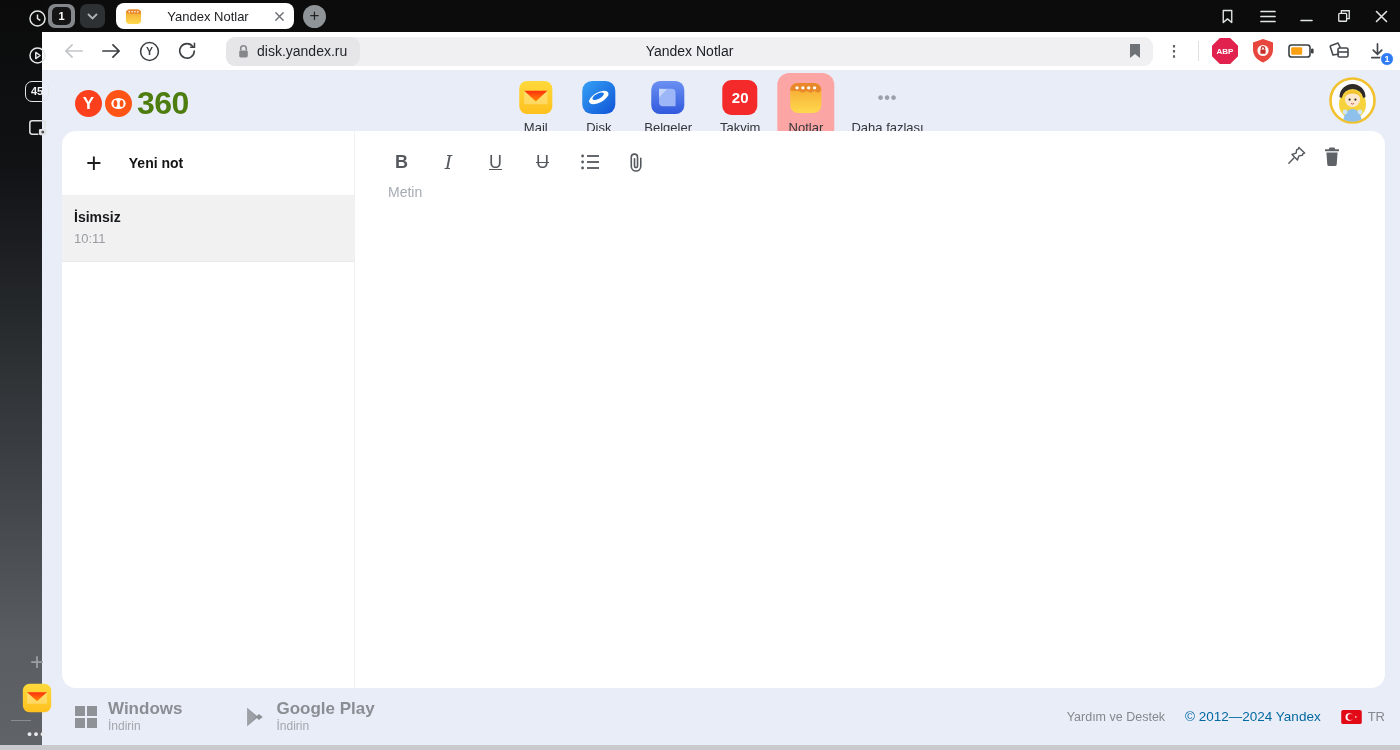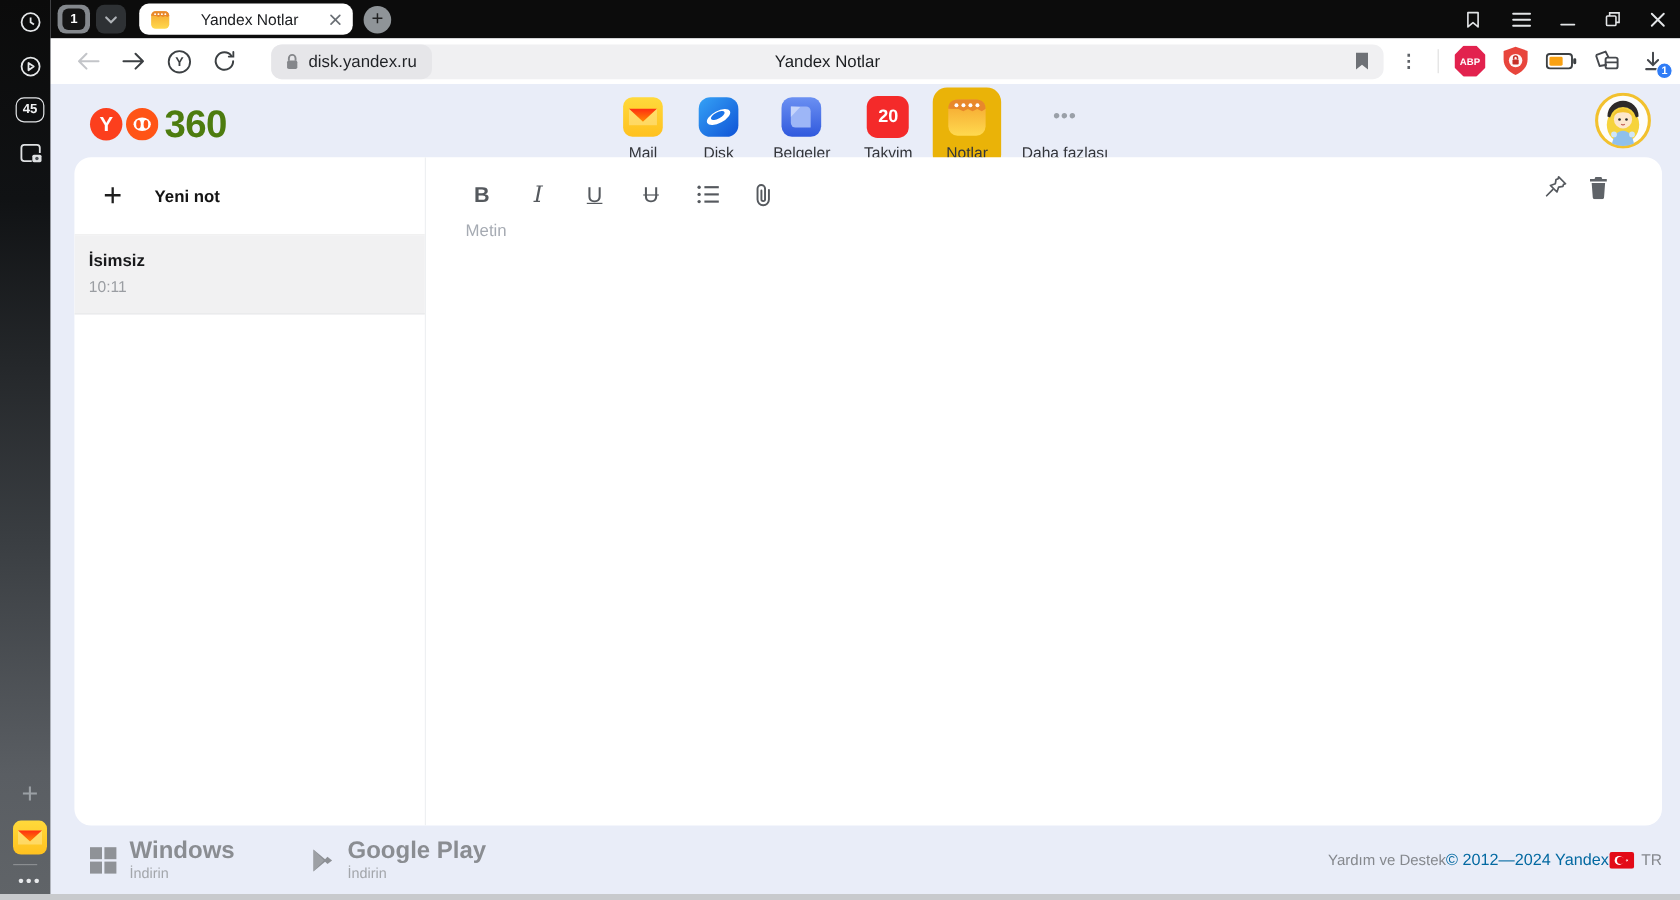--- a/index.html
+++ b/index.html
@@ -2,21 +2,21 @@
 <html><head>
 <meta charset="utf-8">
 <style>
   * { margin:0; padding:0; box-sizing:border-box; }
   html,body { width:1400px; height:750px; font-family:"Liberation Sans", sans-serif; }
   .window { position:relative; width:1400px; height:750px; background:#e9edf8; overflow:hidden; }
 
   
   .bsidebar { position:absolute; left:0; top:0; width:42px; height:750px; z-index:8;
     background:linear-gradient(180deg,#0b0b0b 0%,#101214 22%,#3a3e42 60%,#5a5e63 86%,#606468 100%); }
-  .bside-ico { position:absolute; left:4px; width:42px; display:flex; justify-content:center; align-items:center; color:#e4e6e8; }
+  .bside-ico { position:absolute; left:16px; width:42px; display:flex; justify-content:center; align-items:center; color:#e4e6e8; }
   .badge45 { border:1.6px solid #e4e6e8; border-radius:7px; width:24px; height:21px;
     display:flex; align-items:center; justify-content:center; font-size:11px; font-weight:700; color:#f2f3f4;}
   .bside-plus { font-size:24px; font-weight:300; color:#9ba0a5; }
   .bside-divider { position:absolute; left:11px; width:20px; height:1px; background:rgba(255,255,255,.28); }
   .bside-dots { color:#e8eaec; font-size:13px; letter-spacing:2px; font-weight:700;}
   .mail-mini { width:30px; height:30px; }
 
   
   .titlebar { position:absolute; left:42px; top:0; width:1358px; height:32px; background:#0c0c0c;
     display:flex; align-items:center; padding:0 12px 0 6px; }
@@ -58,21 +58,21 @@
 
   
   .page { position:absolute; left:42px; top:70px; width:1358px; height:680px; background:#e9edf8; }
   .page-header { position:relative; height:61px; }
   .logo { position:absolute; left:33px; top:15px; display:flex; align-items:center; gap:3px; }
   .logo-y { width:27px; height:27px; border-radius:50%; background:#fc3f1d; color:#fff;
     display:flex; align-items:center; justify-content:center; font-size:17px; font-weight:800; }
   .logo-360 { font-size:32px; font-weight:800; color:#4d7c0f; letter-spacing:-.5px; margin-left:2px;}
   .svc-nav { position:absolute; left:50%; top:3px; transform:translateX(-50%); display:flex; align-items:flex-start; gap:6px;}
   .svc-item { display:flex; flex-direction:column; align-items:center; gap:5px; padding:7px 11px 6px; border-radius:12px; }
-  .svc-item.active { background:#eab308; }
+  .svc-item.active { background:#fca5a5; }
   .svc-label { font-size:13px; color:#33353a; white-space:nowrap;text-decoration:underline; }
   .svc-ico { width:35px; height:35px; }
   .cal-ico { width:35px; height:35px; background:#f42a2a; border-radius:9px; color:#fff;
     display:flex; align-items:center; justify-content:center; font-size:15px; font-weight:700; }
   .more-ico { width:35px; height:35px; display:flex; align-items:center; justify-content:center;
     color:#9aa0a8; font-size:16px; font-weight:700; letter-spacing:1px;}
   .avatar { position:absolute; right:24px; top:7px; width:47px; height:47px; }
 
   
   .card { position:absolute; left:20px; top:61px; width:1323px; height:557px; background:#fff;
@@ -94,25 +94,25 @@
   .ed-u { text-decoration:underline; }
   .ed-s { text-decoration:line-through; }
   .ed-right { position:absolute; right:44px; top:14px; display:flex; align-items:center; gap:16px; }
   .ph-title { margin-top:8px; font-size:27px; font-weight:700; color:#99a1ac; }
   .ph-body  { margin-top:3px; font-size:14px; color:#a6abb3; }
 
   
   .page-footer { position:absolute; left:0; right:0; bottom:5px; height:57px;
     display:flex; align-items:center; padding:0 15px 0 33px; }
   .store-block { display:flex; align-items:center; gap:11px; margin-right:62px; }
-  .store-title { font-size:20px; font-weight:700; color:#8a8d92; line-height:1.05;}
+  .store-title { font-size:17px; font-weight:700; color:#8a8d92; line-height:1.05;}
   .store-sub { font-size:12px; color:#a3a6ab; margin-top:1px;}
   .win-grid { display:grid; grid-template-columns:10px 10px; grid-template-rows:10px 10px; gap:2px; }
   .win-grid div { background:#8f9297; }
-  .footer-right { margin-left:auto; display:flex; align-items:center; }
+  .footer-right { margin-left:auto; display:flex; align-items:center; gap:20px; }
   .f-help { font-size:12.5px; color:#85888d; }
   .f-copy { font-size:13.5px; color:#0369a1; }
   .f-lang { display:flex; align-items:center; gap:6px; font-size:13px; color:#85888d; }
   .bottom-strip { position:absolute; left:0; bottom:0; width:100%; height:5px; background:#c8cacd; z-index:12; }
 
   svg { display:block; }
 </style>
 </head>
 <body>
 

